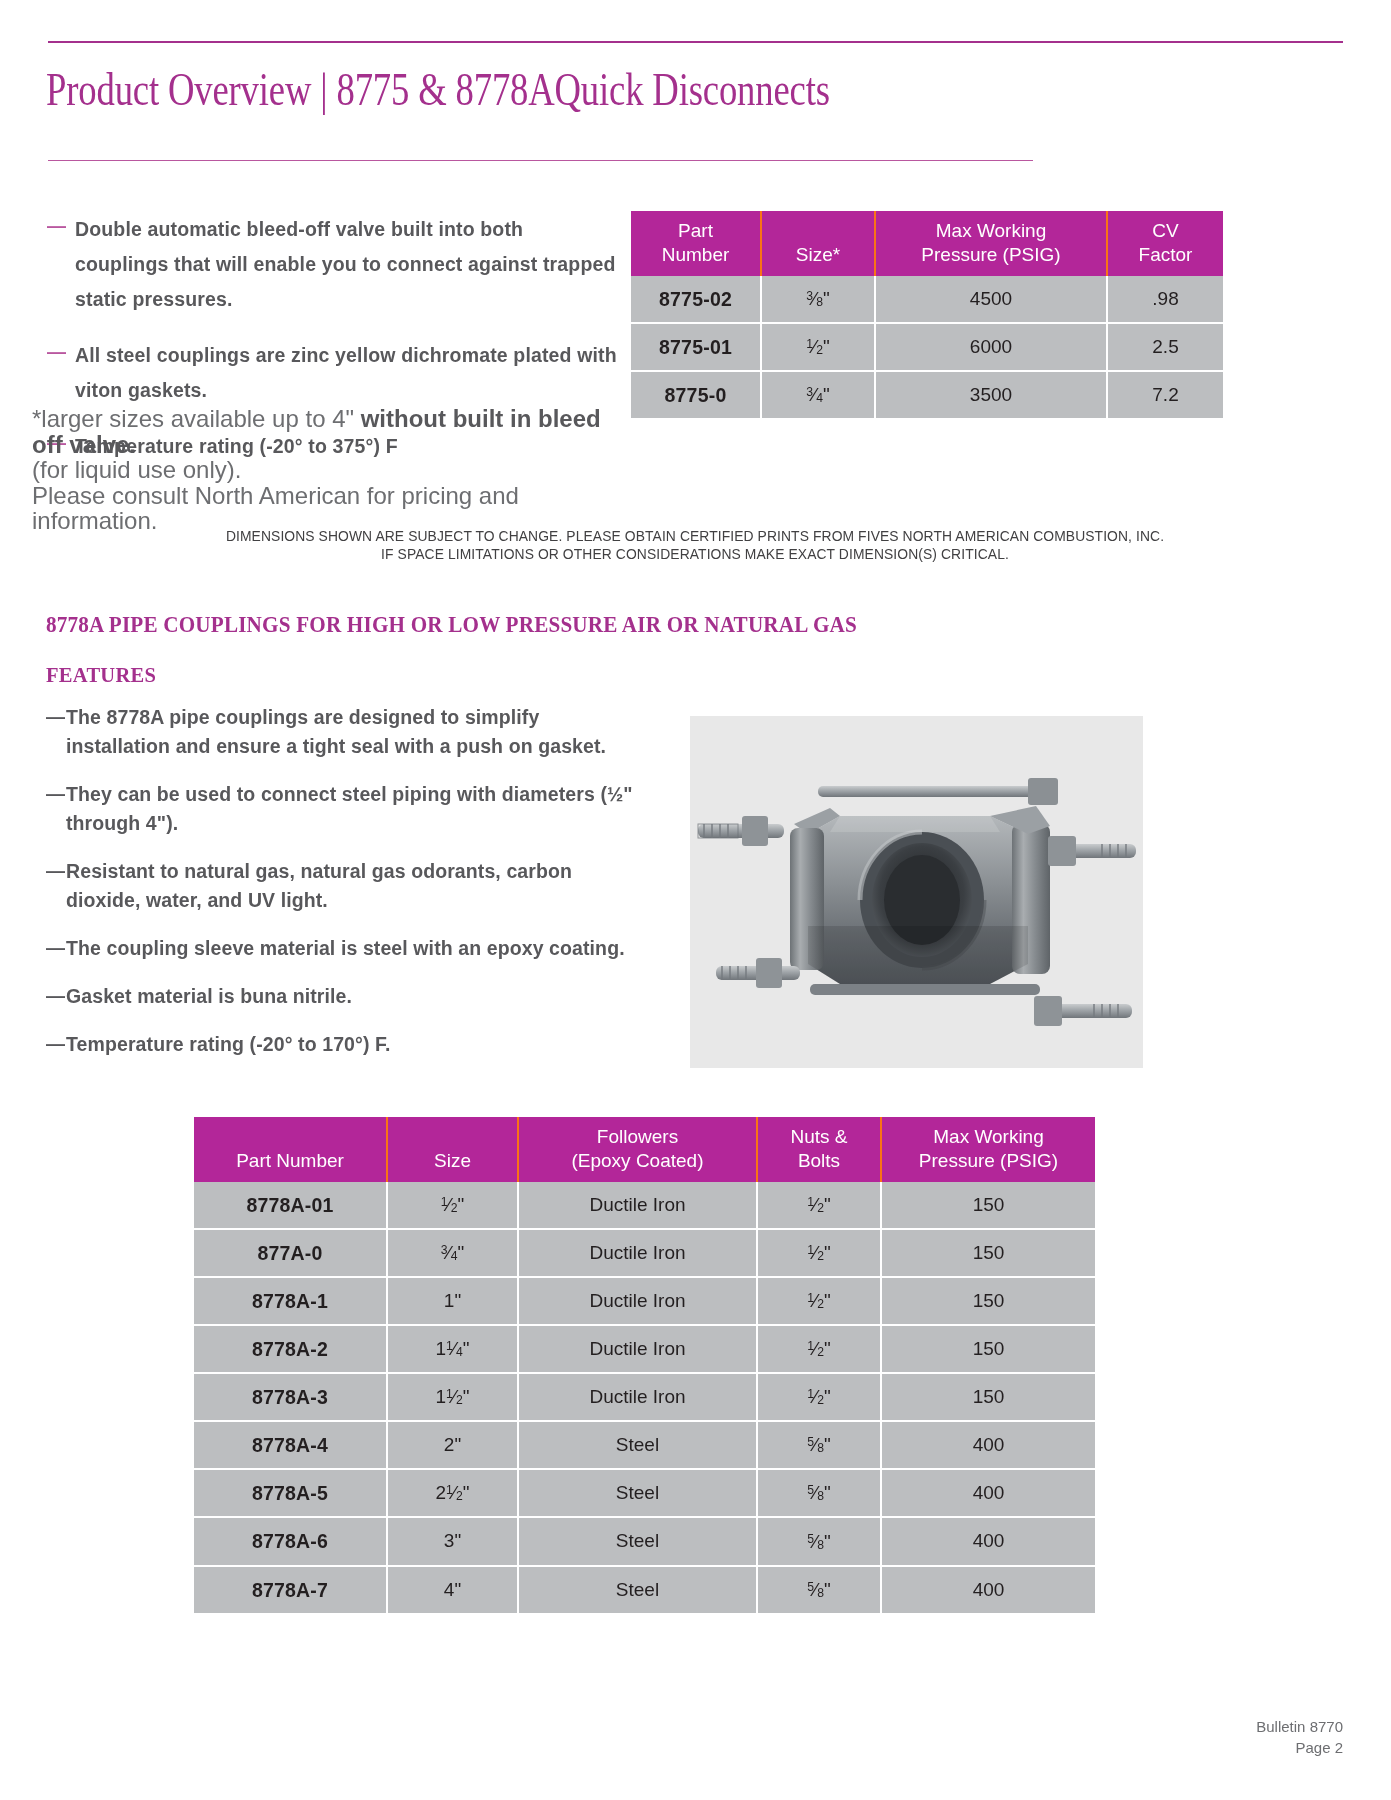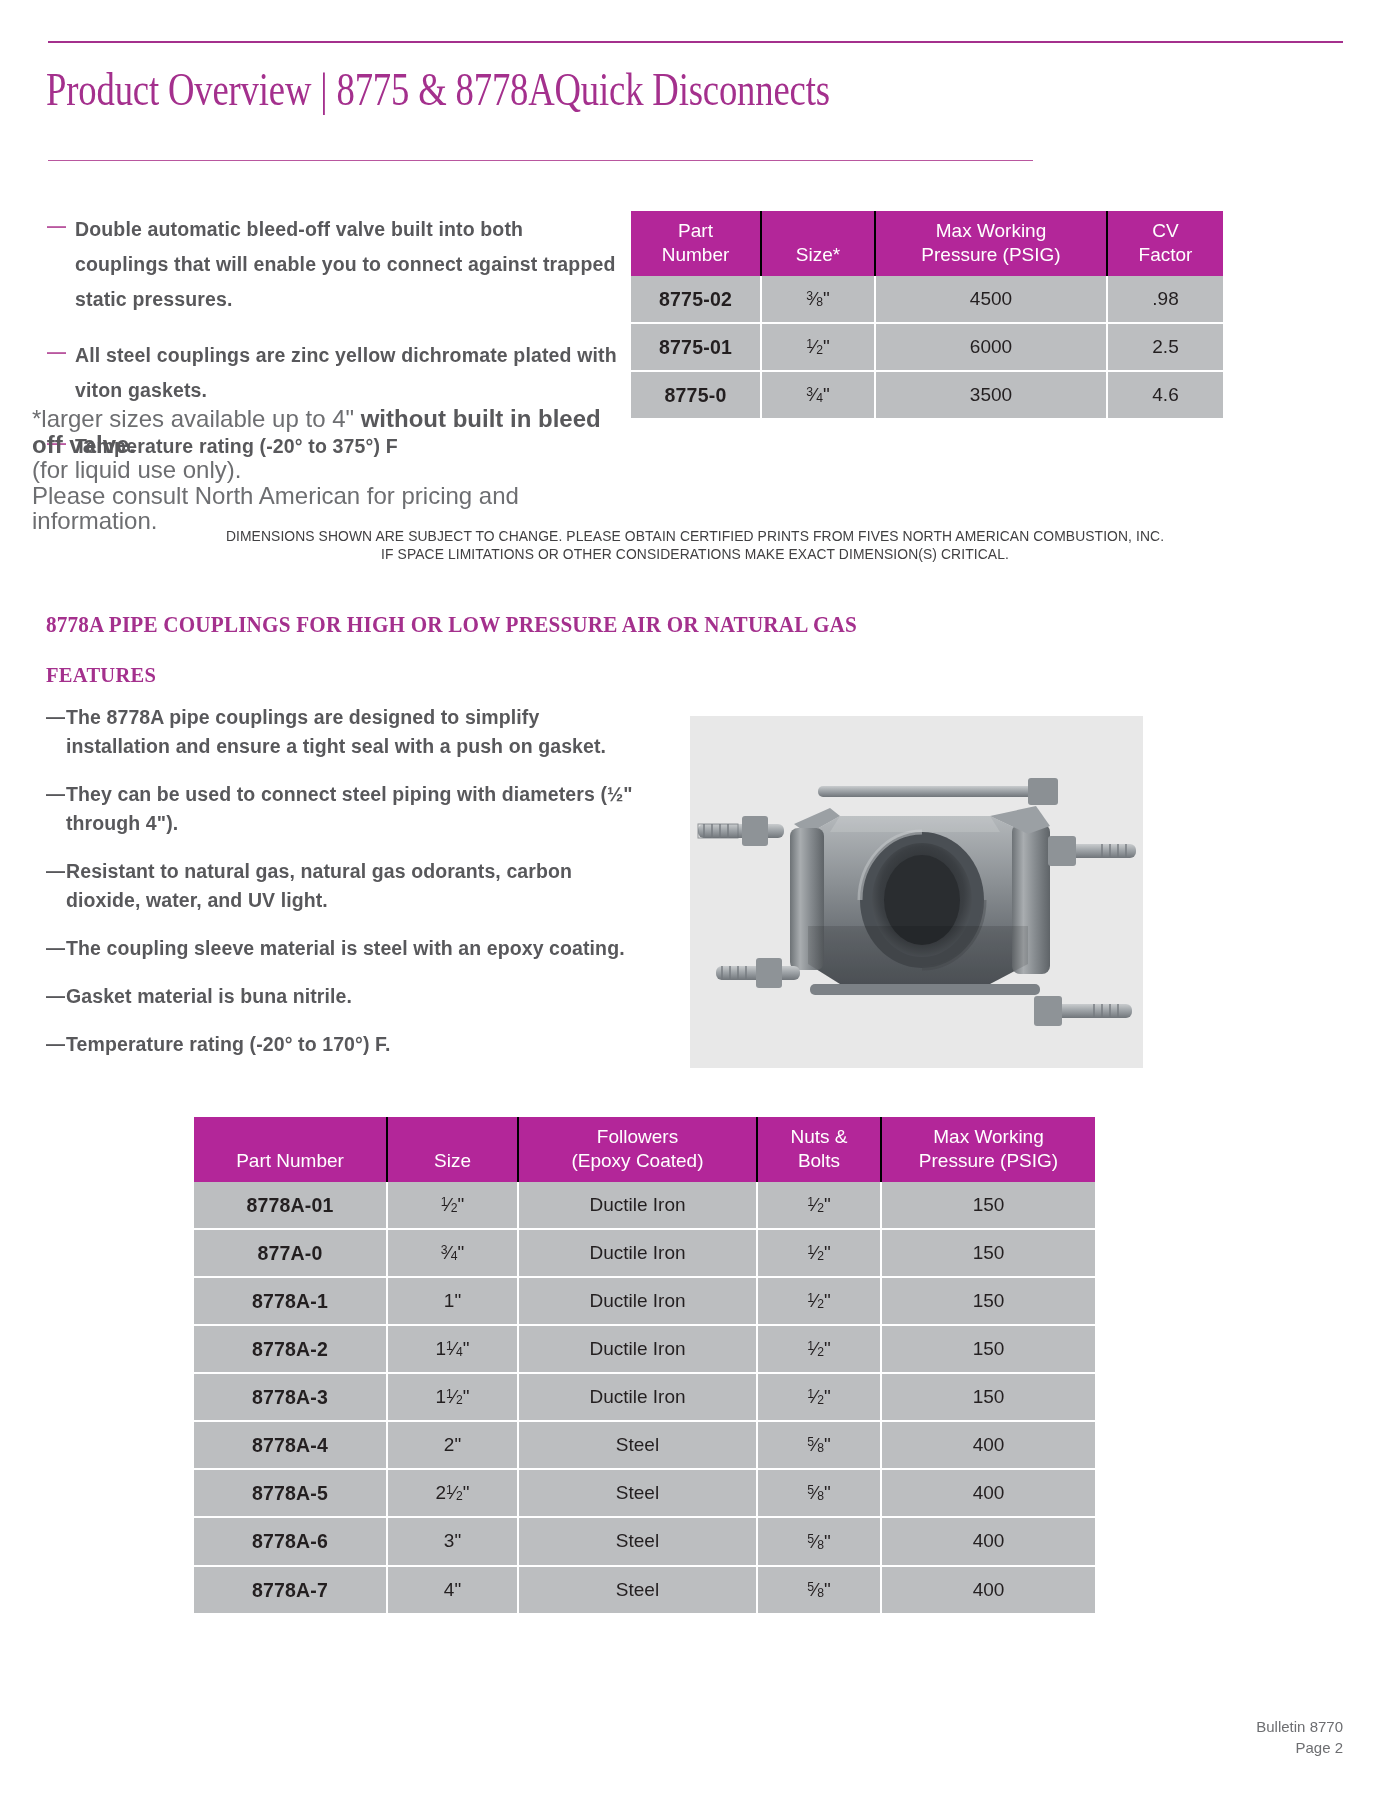--- a/index.html
+++ b/index.html
@@ -171,21 +171,21 @@
     table-layout: fixed;
   }
   table.dt th {
     background: #b32699;
     color: #ffffff;
     font-weight: 400;
     font-size: 19px;
     line-height: 24px;
     vertical-align: bottom;
     padding: 8px 6px 9px 6px;
-    border-right: 2px solid #000000;
+    border-right: 2px solid #f97316;
     text-align: center;
   }
   table.dt th:last-child { border-right: none; }
   table.dt td {
     background: #bcbec0;
     color: #231f20;
     font-size: 19px;
     line-height: 22px;
     text-align: center;
     padding: 9px 6px;
@@ -442,21 +442,21 @@
       <tr>
         <td class="c0 pn">8775-01</td>
         <td class="c1"><span class="frac"><sup>1</sup><span class="sl">⁄</span><sub>2</sub><span>"</span></span></td>
         <td class="c2">6000</td>
         <td class="c3">2.5</td>
       </tr>
       <tr>
         <td class="c0 pn">8775-0</td>
         <td class="c1"><span class="frac"><sup>3</sup><span class="sl">⁄</span><sub>4</sub><span>"</span></span></td>
         <td class="c2">3500</td>
-        <td class="c3">4.6</td>
+        <td class="c3">7.2</td>
       </tr>
     </tbody>
   </table>
 
   <table class="dt" id="table-pipe-couplings">
     <thead>
       <tr>
         <th class="c0">
           <div>Part Number</div>
         </th>

